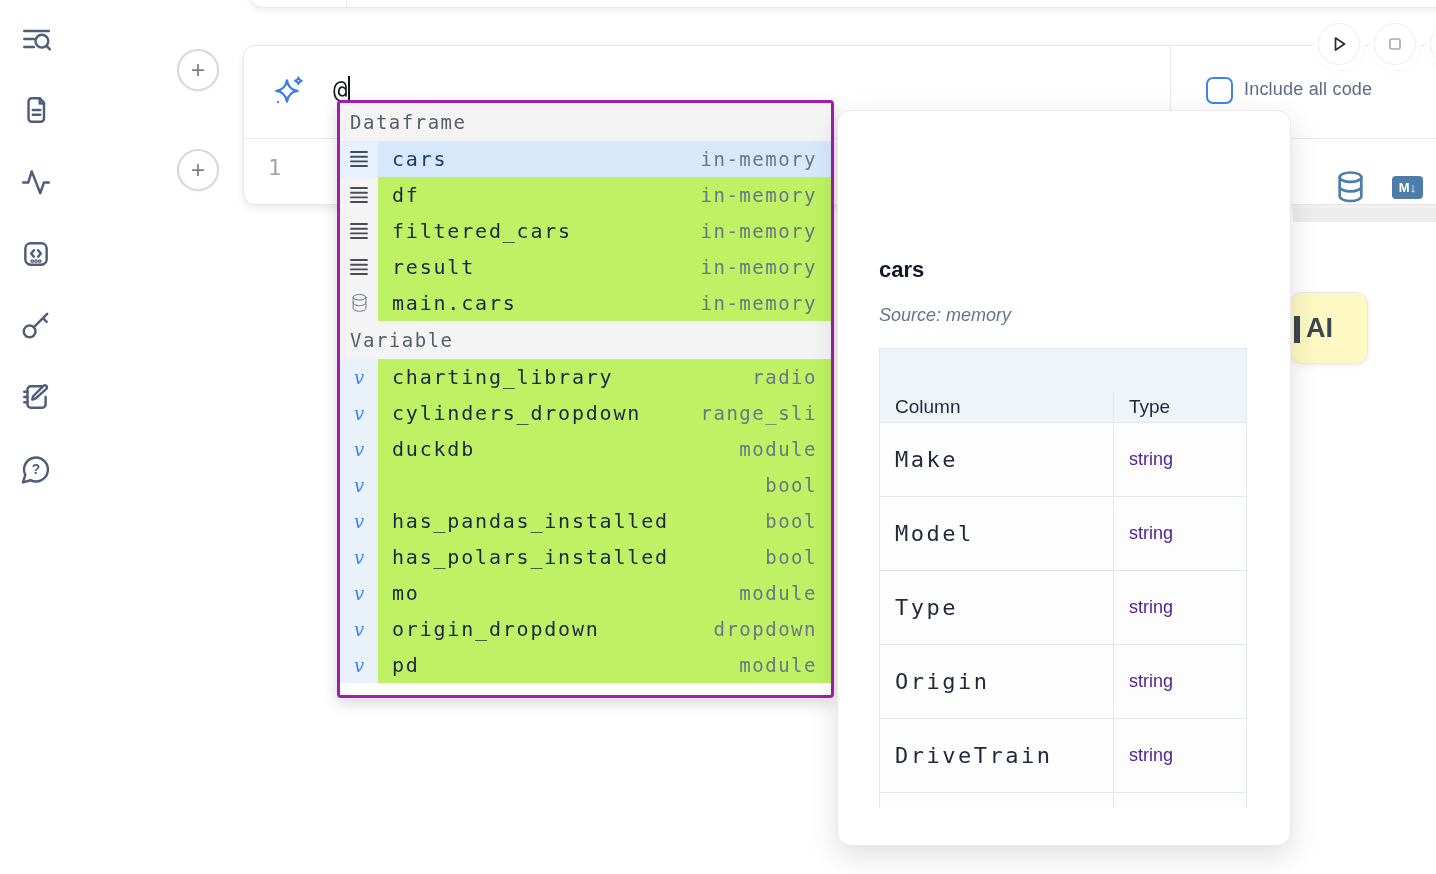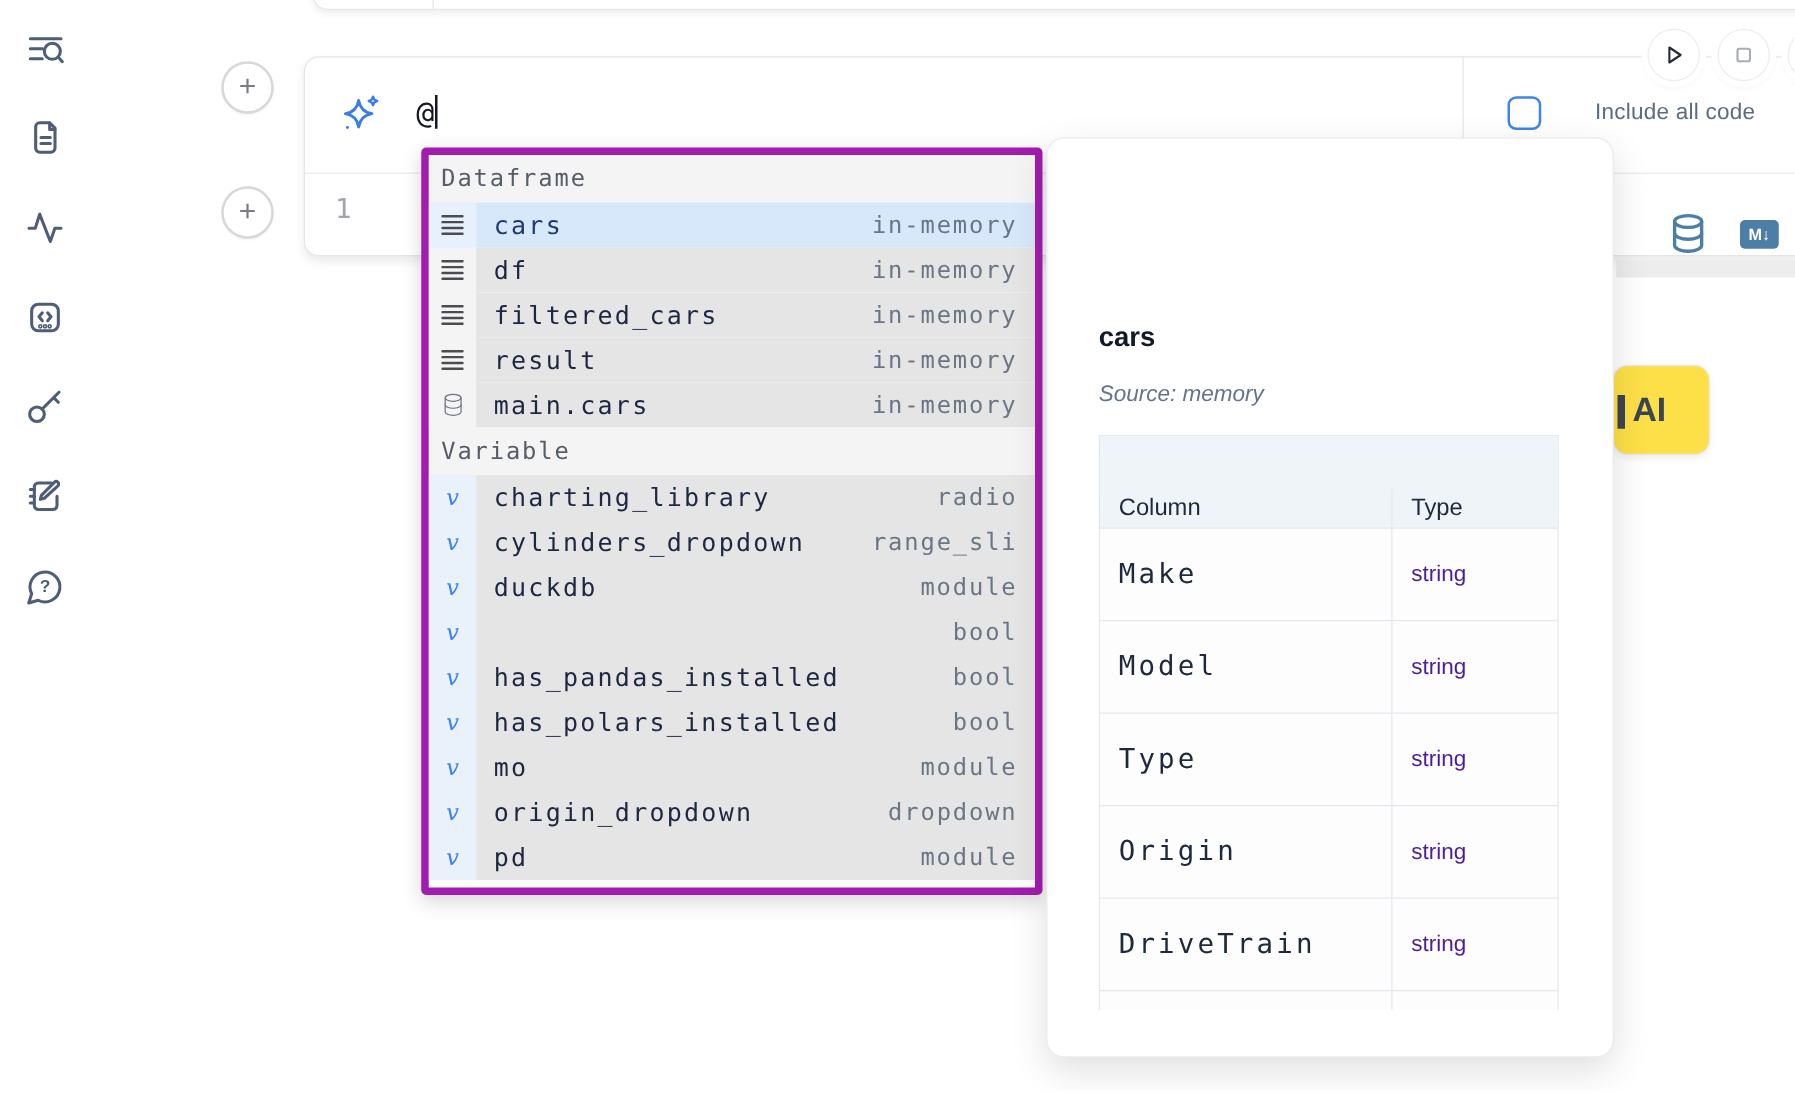--- a/index.html
+++ b/index.html
@@ -27,48 +27,48 @@
   
   .cell-card { left:243px; top:45px; width:1217px; height:160px; background:#fff;
     border:1px solid #e6e6ea; border-radius:12px; box-shadow:0 4px 8px rgba(0,0,0,.08); }
   .sparkle { position:absolute; left:26px; top:28px; }
   .prompt-text { position:absolute; left:89px; top:30px; font-family:"DejaVu Sans Mono", monospace;
     font-size:24px; color:#15181e; }
   .caret { display:inline-block; width:2px; height:27px; background:#15181e; vertical-align:-5px; margin-left:1px; }
   .prompt-vdiv { position:absolute; left:926px; top:0; width:1px; height:92px; background:#e7e7ea; }
   .row-div { position:absolute; left:0; top:92px; width:100%; height:1px; background:#e9e9ec; }
   .checkbox { position:absolute; left:962px; top:31px; width:27px; height:27px; border:2px solid #3e83f0; border-radius:7px; background:#fff; cursor:pointer; }
-  .include-label { position:absolute; left:1000px; top:33px; font-size:18px; color:#5b6b82; letter-spacing:.2px;margin-left:32px; }
+  .include-label { position:absolute; left:1000px; top:33px; font-size:18px; color:#5b6b82; letter-spacing:.2px; }
   .line-no { position:absolute; left:24px; top:109px; font-family:"DejaVu Sans Mono", monospace; font-size:22px; color:#a3a3ab; }
   .cell-db-icon { position:absolute; left:1092px; top:124px; cursor:pointer; }
   .cell-db-icon svg { stroke:#4d7ea8; fill:none; stroke-width:2.6; stroke-linecap:round; }
   .md-badge { position:absolute; left:1148px; top:130px; width:31px; height:23px; background:#4d7ea8; border-radius:4px;
     color:#fff; font-size:13px; font-weight:bold; display:flex; align-items:center; justify-content:center; cursor:pointer; }
 
   .gray-strip { left:1293px; top:208px; width:143px; height:14px; background:#ededee; }
 
   
   .circ-btn { position:absolute; top:23px; width:42px; height:42px; border-radius:50%; background:#fff;
     border:1px solid #ededf0; box-shadow:0 0 0 5px #fff, 0 3px 8px rgba(0,0,0,.10);
     display:flex; align-items:center; justify-content:center; cursor:pointer; z-index:6; }
   .circ-btn svg { fill:none; stroke-linejoin:round; stroke-linecap:round; }
 
   
-  .ai-btn { left:1290px; top:292px; width:78px; height:72px; background:#fde047; border:1px solid #e8e8ec;
+  .ai-btn { left:1290px; top:292px; width:78px; height:72px; background:#fef9c3; border:1px solid #e8e8ec;
     border-radius:12px; box-shadow:0 2px 6px rgba(0,0,0,.07); z-index:4; cursor:pointer; }
   .ai-btn .part { position:absolute; left:3px; top:23px; width:6px; height:27px; background:#3c4554; }
   .ai-btn .lbl { position:absolute; left:15px; top:20px; font-size:27px; font-weight:bold; color:#3c4554; }
 
   
-  .ac-pop { left:337px; top:118px; width:497px; height:598px; background:#fff; border:6px solid #a21caf;
+  .ac-pop { left:337px; top:100px; width:497px; height:598px; background:#fff; border:3px solid #a21caf;
     border-radius:4px; box-shadow:0 5px 16px rgba(0,0,0,.16); overflow:hidden; z-index:10;
     font-family:"DejaVu Sans Mono", monospace; }
   .ac-header { height:38px; background:#f4f4f5; color:#565d68; font-size:19px; letter-spacing:1.5px;
     display:flex; align-items:center; padding-left:10px; }
-  .ac-row { height:36px; display:flex; align-items:center; background:#e5e5e5; cursor:pointer; }
+  .ac-row { height:36px; display:flex; align-items:center; background:#bef264; cursor:pointer; }
   .ac-gutter { width:38px; height:36px; background:#f4f4f5; display:flex; align-items:center; justify-content:center; flex:none; }
   .ac-row.var .ac-gutter { background:#e9f1fb; }
   .ac-row.sel { background:#d8e8fb; }
   .ac-row.sel .ac-gutter { background:#e7f1fd; }
   .ac-name { margin-left:14px; font-size:20px; letter-spacing:1.8px; color:#1d2742; white-space:nowrap; }
   .ac-row.sel .ac-name { color:#1d3b6d; }
   .ac-detail { margin-left:auto; padding-right:14px; font-size:19px; letter-spacing:1.5px; color:#6a7585; white-space:nowrap; }
   .v-glyph { font-family:"DejaVu Serif", serif; font-style:italic; font-size:18px; color:#3b82f6; }
   .ac-gutter svg.burger { stroke:#4b4b52; stroke-width:1.9; stroke-linecap:round; fill:none; }
   .ac-gutter svg.mini-db { stroke:#6b7280; stroke-width:1.6; fill:none; stroke-linecap:round; }

